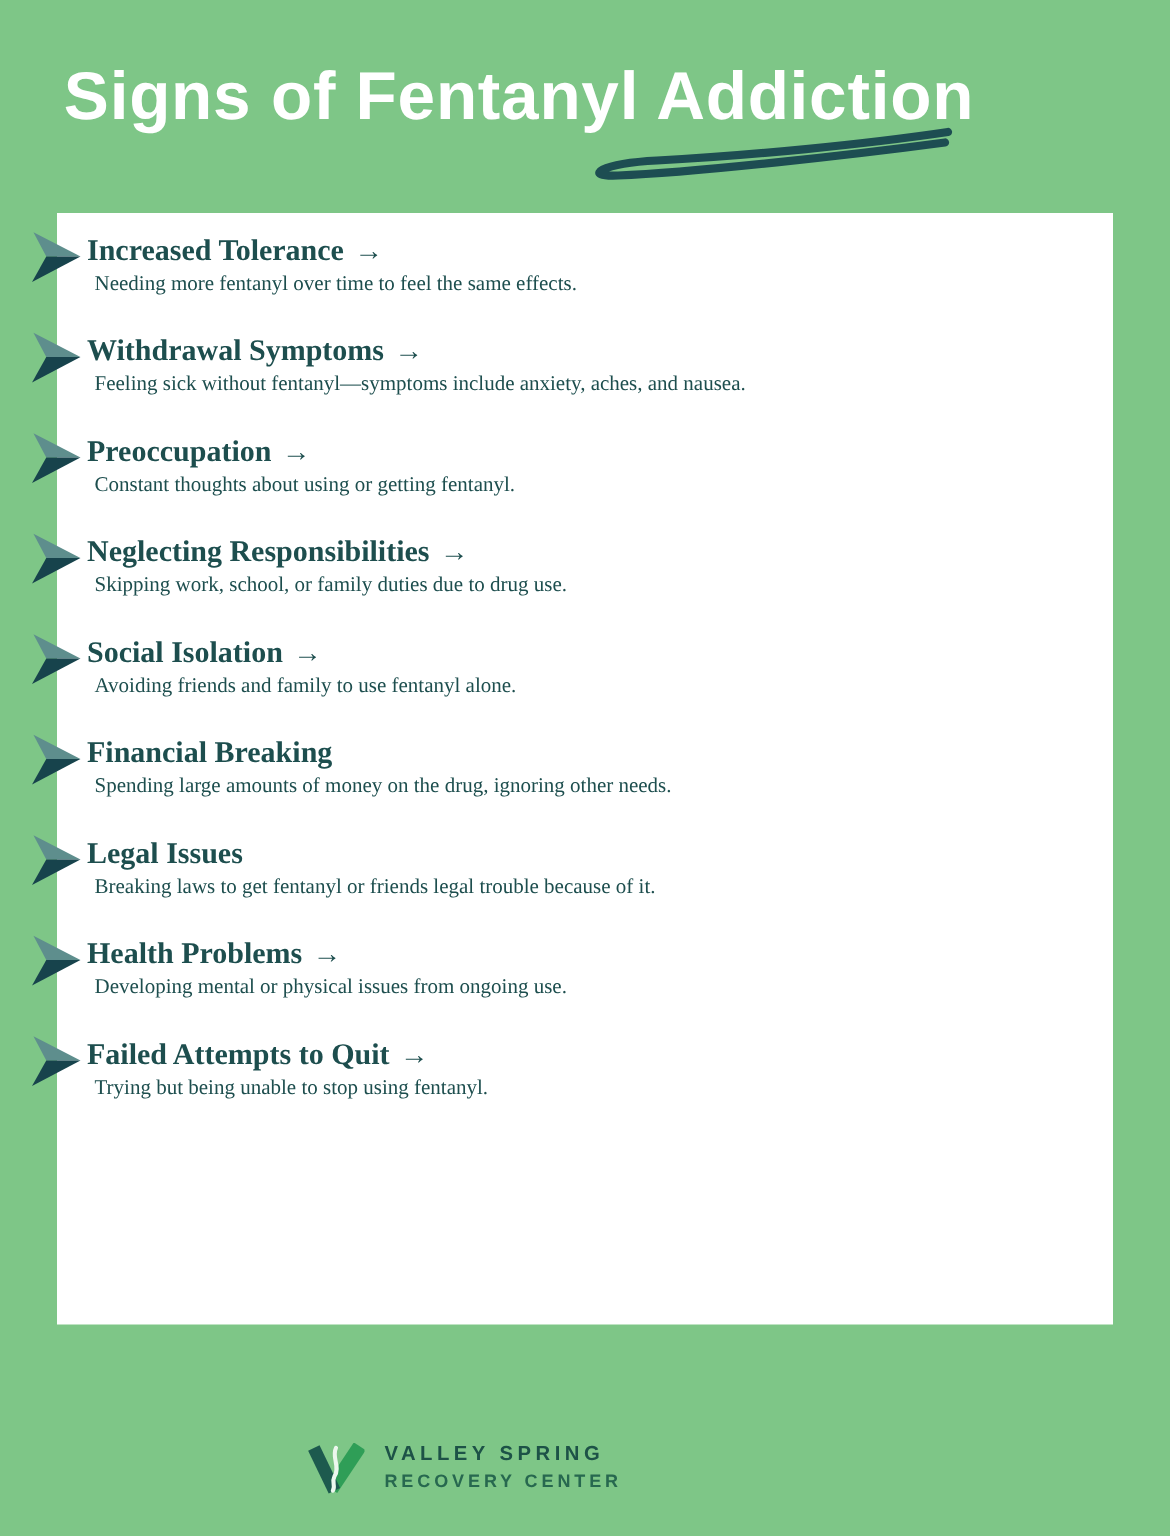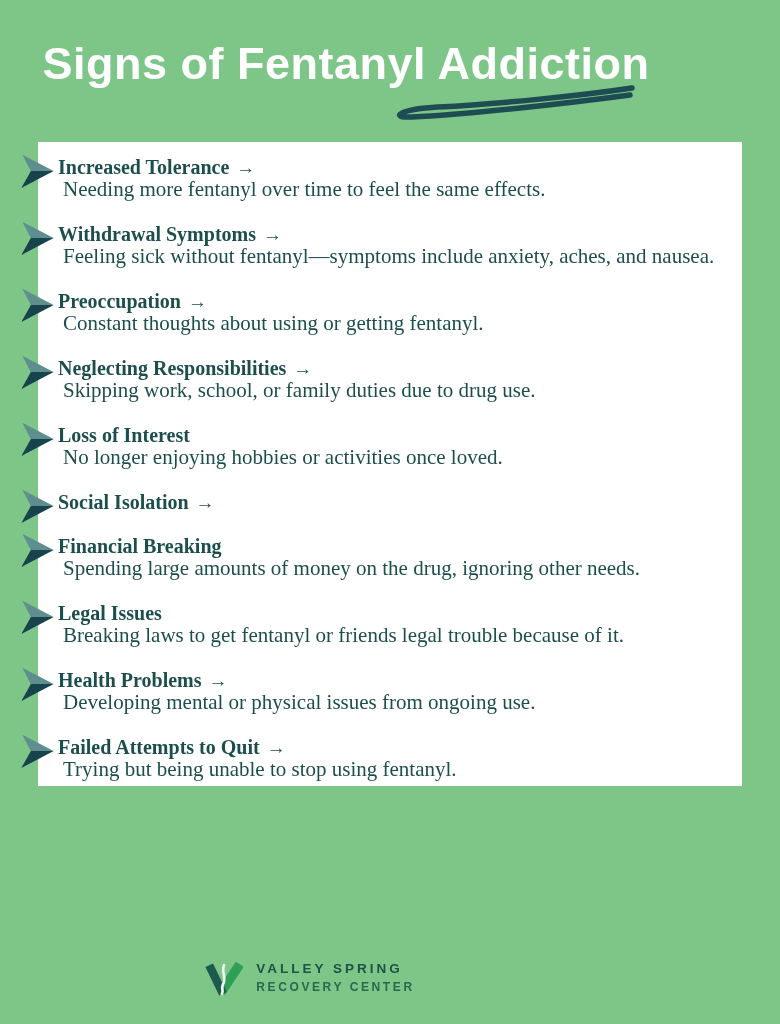--- a/index.html
+++ b/index.html
@@ -24,21 +24,21 @@
   }
   .squiggle {
     position: absolute;
     left: 378px; top: 82px;
     width: 258px; height: 40px;
     z-index: 1;
   }
   .card {
     position: absolute;
     left: 38px; top: 142px;
-    width: 704px; height: 644px;
+    width: 704px; height: 741px;
     background: #ffffff;
     box-sizing: border-box;
     padding: 15px 18px 0 20px;
     z-index: 1;
   }
   .sign-item {
     position: relative;
     margin-bottom: 23px;
   }
   .marker {
@@ -53,21 +53,21 @@
     line-height: 21px;
     font-weight: bold;
   }
   .heading-arrow {
     font-weight: normal;
     font-size: 19px;
     margin-left: 7px;
   }
   .sign-desc {
     color: #1d4e4e;
-    font-size: 21px;
+    font-size: 14px;
     line-height: 23px;
     padding-left: 5px;
   }
   .footer {
     position: absolute;
     top: 958px; left: 0; width: 620px;
     display: flex;
     justify-content: center;
     align-items: center;
     gap: 13px;
@@ -148,43 +148,32 @@
         <polygon points="2,4 35,21 11,21" fill="#5e8e8d"></polygon>
         <polygon points="11,21 35,21 1,39" fill="#17434c"></polygon>
       </svg>
     </span>
     <div class="sign-heading">
       <span class="heading-text">Neglecting Responsibilities</span><span class="heading-arrow">→</span>
     </div>
     <div class="sign-desc">Skipping work, school, or family duties due to drug use.</div>
   </div>
 
-  <div class="sign-item">
-    <span class="marker">
-      <svg viewBox="0 0 36 40" width="37" height="38" xmlns="http://www.w3.org/2000/svg">
-        <polygon points="2,4 35,21 11,21" fill="#5e8e8d"></polygon>
-        <polygon points="11,21 35,21 1,39" fill="#17434c"></polygon>
-      </svg>
-    </span>
-    <div class="sign-heading">
-      <span class="heading-text">Loss of Interest</span>
-    </div>
-    <div class="sign-desc">No longer enjoying hobbies or activities once loved.</div>
-  </div>
 
   <div class="sign-item">
     <span class="marker">
       <svg viewBox="0 0 36 40" width="37" height="38" xmlns="http://www.w3.org/2000/svg">
         <polygon points="2,4 35,21 11,21" fill="#5e8e8d"></polygon>
         <polygon points="11,21 35,21 1,39" fill="#17434c"></polygon>
       </svg>
     </span>
     <div class="sign-heading">
       <span class="heading-text">Social Isolation</span><span class="heading-arrow">→</span>
     </div>
+    <div class="sign-desc">Avoiding friends and family to use fentanyl alone.</div>
   </div>
 
   <div class="sign-item">
     <span class="marker">
       <svg viewBox="0 0 36 40" width="37" height="38" xmlns="http://www.w3.org/2000/svg">
         <polygon points="2,4 35,21 11,21" fill="#5e8e8d"></polygon>
         <polygon points="11,21 35,21 1,39" fill="#17434c"></polygon>
       </svg>
     </span>
     <div class="sign-heading">

